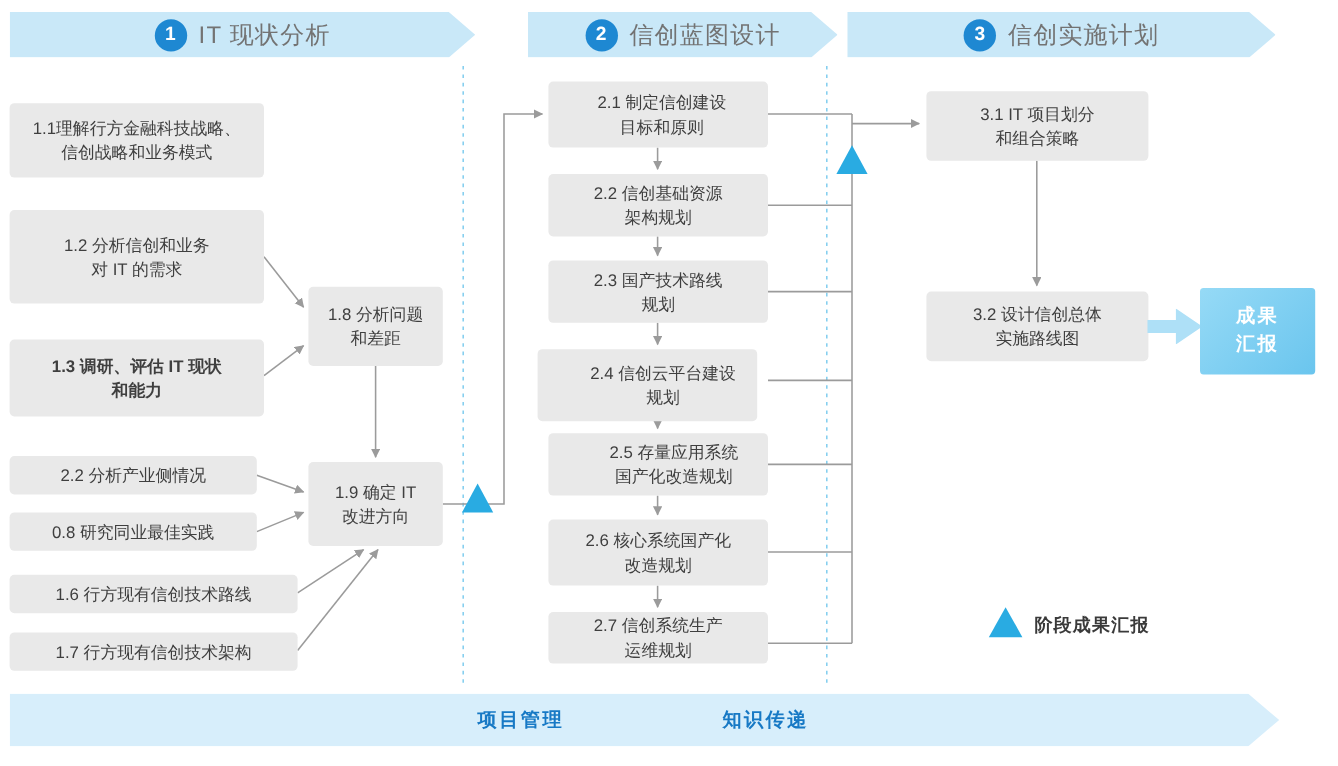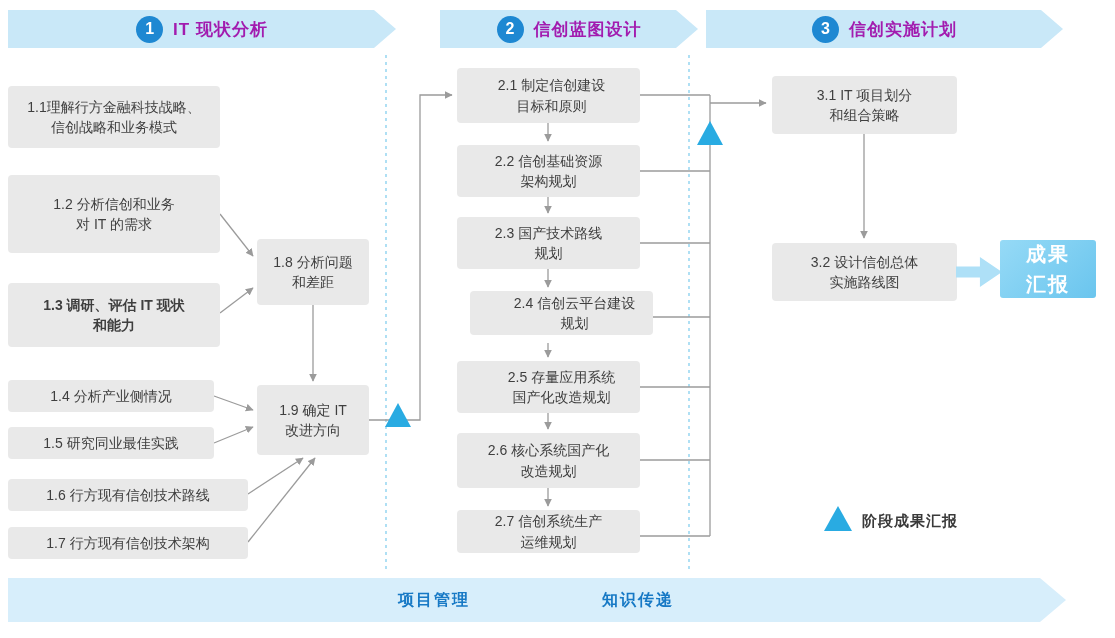--- a/index.html
+++ b/index.html
@@ -12,32 +12,32 @@
   .banner {
     position:absolute; height:38px; background:#c9e8f8;
     display:flex; align-items:center; justify-content:center; gap:10px;
     clip-path:polygon(0 0, calc(100% - 22px) 0, 100% 50%, calc(100% - 22px) 100%, 0 100%);
   }
   .banner .num {
     width:27px; height:27px; border-radius:50%; background:#1e88d2; color:#ffffff;
     font-weight:bold; font-size:16px; display:flex; align-items:center; justify-content:center;
     flex:0 0 auto;
   }
-  .banner .title { color:#a21caf; font-weight:bold; font-size:17px; letter-spacing:1px; white-space:nowrap; }
+  .banner .title { color:#737373; font-weight:normal; font-size:20px; letter-spacing:1px; white-space:nowrap; }
 
   .box {
     position:absolute; background:#e9e9e9; border-radius:4px; color:#3f3f3f;
     font-size:14px; line-height:1.45; display:flex; align-items:center; justify-content:center;
     text-align:center; white-space:pre-line; padding:2px 6px;
   }
 
   .result {
-    position:absolute; left:1000px; top:240px; width:96px; height:58px;
+    position:absolute; left:1000px; top:240px; width:96px; height:72px;
     background:linear-gradient(135deg,#96daf6,#6ac5ee); color:#ffffff; font-weight:bold;
-    font-size:20px; border-radius:3px; display:flex; align-items:center; justify-content:center;
+    font-size:16px; border-radius:3px; display:flex; align-items:center; justify-content:center;
     text-align:center; white-space:pre-line; line-height:1.5; letter-spacing:2px;
   }
   .fat-arrow {
     position:absolute; left:956px; top:257px; width:46px; height:30px; background:#aee0f7;
     clip-path:polygon(0 32%, 52% 32%, 52% 0, 100% 50%, 52% 100%, 52% 68%, 0 68%);
   }
 
   .legend-label {
     position:absolute; left:862px; top:509px; height:24px; display:flex; align-items:center;
     font-weight:bold; font-size:15px; color:#3a3a3a; letter-spacing:1px;
@@ -119,36 +119,36 @@
     <span class="num">3</span>
     <span class="title">信创实施计划</span>
   </div>
 
   <div class="box" style="left:8px; top:86px; width:212px; height:62px;">1.1理解行方金融科技战略、
 信创战略和业务模式</div>
   <div class="box" style="left:8px; top:175px; width:212px; height:78px;">1.2 分析信创和业务
 对 IT 的需求</div>
   <div class="box" style="left:8px; top:283px; width:212px; height:64px;font-weight:bold;">1.3 调研、评估 IT 现状
 和能力</div>
-  <div class="box" style="left:8px; top:380px; width:206px; height:32px;">1.4 分析产业侧情况</div>
-  <div class="box" style="left:8px; top:427px; width:206px; height:32px;">1.5 研究同业最佳实践</div>
+  <div class="box" style="left:8px; top:380px; width:206px; height:32px;">2.2 分析产业侧情况</div>
+  <div class="box" style="left:8px; top:427px; width:206px; height:32px;">0.8 研究同业最佳实践</div>
   <div class="box" style="left:8px; top:479px; width:240px; height:32px;">1.6 行方现有信创技术路线</div>
   <div class="box" style="left:8px; top:527px; width:240px; height:32px;">1.7 行方现有信创技术架构</div>
   <div class="box" style="left:257px; top:239px; width:112px; height:66px;">1.8 分析问题
 和差距</div>
   <div class="box" style="left:257px; top:385px; width:112px; height:70px;">1.9 确定 IT
 改进方向</div>
 
   <div class="box" style="left:457px; top:68px;  width:183px; height:55px;padding-left:12px;">2.1 制定信创建设
 目标和原则</div>
   <div class="box" style="left:457px; top:145px; width:183px; height:52px;">2.2 信创基础资源
 架构规划</div>
   <div class="box" style="left:457px; top:217px; width:183px; height:52px;">2.3 国产技术路线
 规划</div>
-  <div class="box" style="left:470px; top:291px; width:183px; height:44px;padding-left:32px;">2.4 信创云平台建设
+  <div class="box" style="left:448px; top:291px; width:183px; height:60px;padding-left:32px;">2.4 信创云平台建设
 规划</div>
   <div class="box" style="left:457px; top:361px; width:183px; height:52px;padding-left:32px;">2.5 存量应用系统
 国产化改造规划</div>
   <div class="box" style="left:457px; top:433px; width:183px; height:55px;">2.6 核心系统国产化
 改造规划</div>
   <div class="box" style="left:457px; top:510px; width:183px; height:43px;">2.7 信创系统生产
 运维规划</div>
 
   <div class="box" style="left:772px; top:76px;  width:185px; height:58px;">3.1 IT 项目划分
 和组合策略</div>

